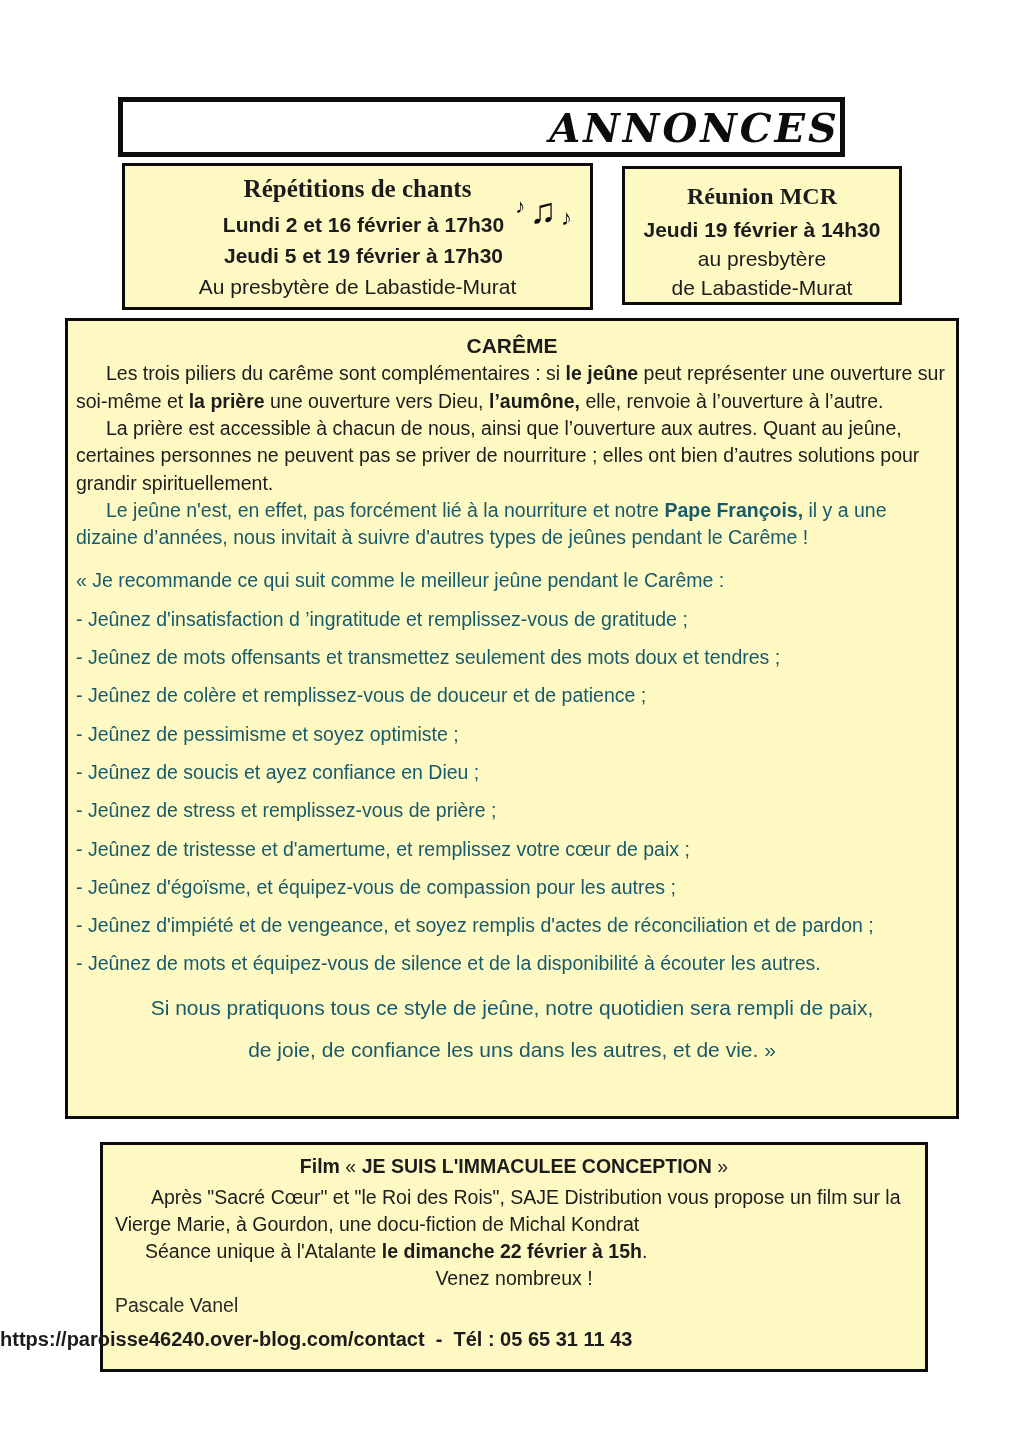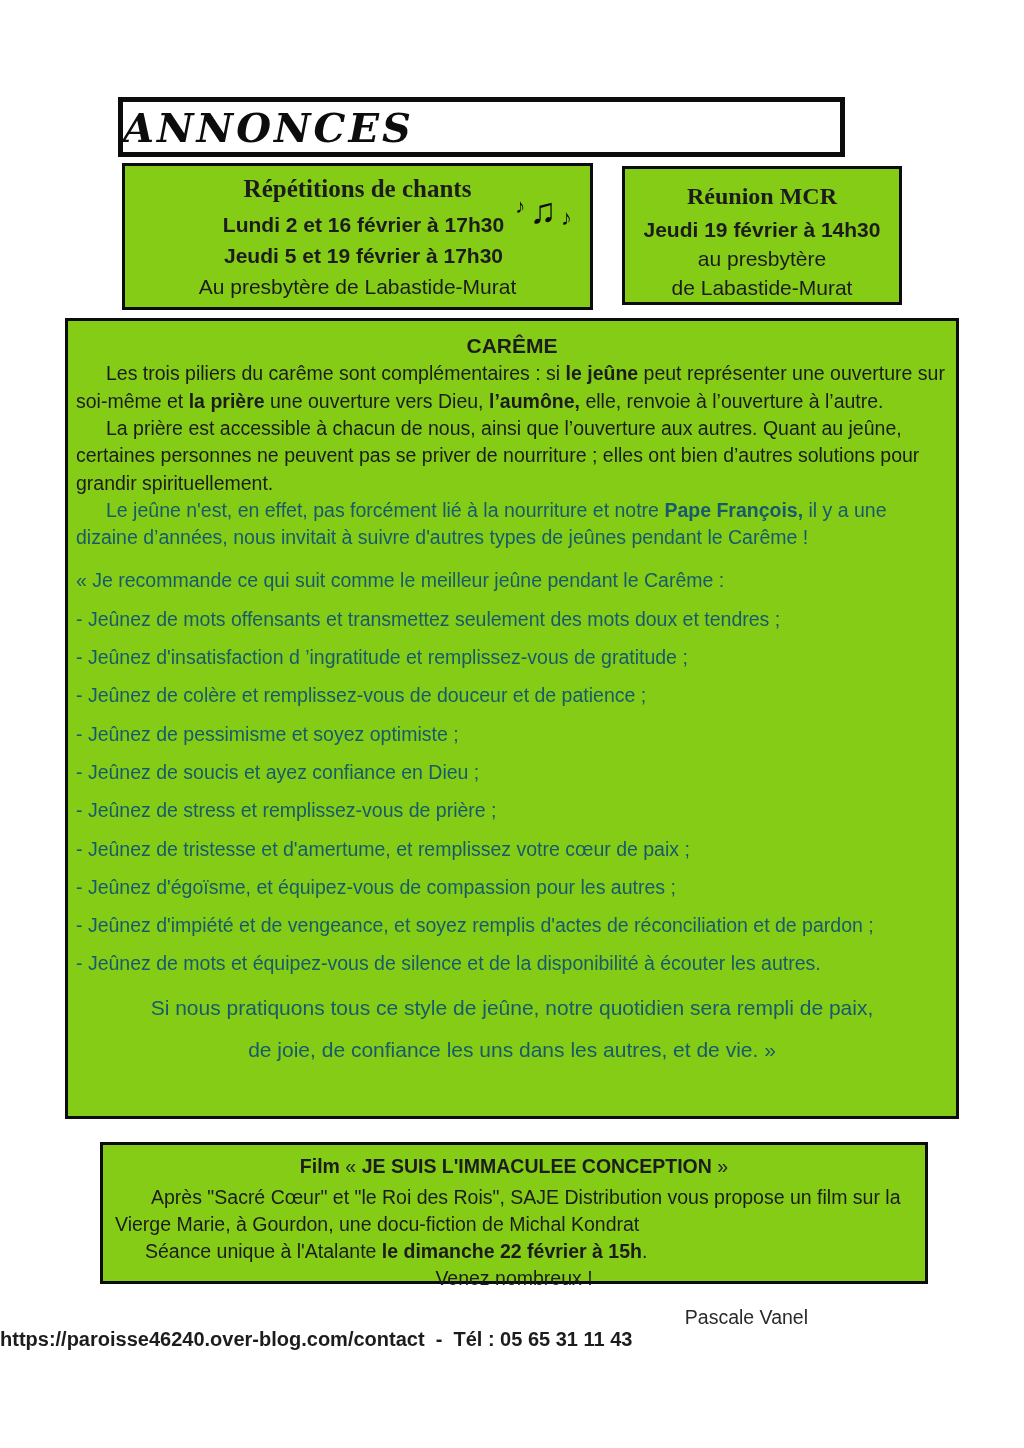--- a/index.html
+++ b/index.html
@@ -1,25 +1,25 @@
 <!DOCTYPE html>
 <html><head>
 <meta charset="utf-8">
 <style>
   html,body { margin:0; padding:0; background:#ffffff; }
   .page {
     position:relative; width:1024px; height:1448px; background:#ffffff;
     font-family:"Liberation Sans", sans-serif; color:#1c1c1c; overflow:hidden;
   }
-  .box { position:absolute; box-sizing:border-box; border:3px solid #0c0c0c; background:#84cc16; }
+  .box { position:absolute; box-sizing:border-box; border:3px solid #0c0c0c; background:#fef9c3; }
 
   
   .banner { position:absolute; left:118px; top:97px; width:727px; height:60px;
     box-sizing:border-box; border:5px solid #0c0c0c;
-    display:flex; align-items:center; justify-content:flex-start; }
+    display:flex; align-items:center; justify-content:flex-end; }
   .banner-title { font-family:"DejaVu Serif", serif; font-style:italic; font-weight:bold;
     font-size:40px; letter-spacing:3px; color:#0c0c0c; }
 
   
   .chants { left:122px; top:163px; width:471px; height:147px; text-align:center; padding-top:9px; }
   .chants-title { font-family:"Liberation Serif", serif; font-weight:bold; font-size:25px; display:inline-block; }
   .chants-lines { margin-top:6px; }
   .chants-bold-line { font-weight:bold; font-size:21px; line-height:31px;padding-left:12px; }
   .chants-loc { font-size:21px; line-height:31px; }
   .music { position:absolute; right:18px; top:24px; white-space:nowrap; color:#0c0c0c; }
@@ -37,26 +37,26 @@
   
   .careme { left:65px; top:318px; width:894px; height:801px; padding:10px 8px; font-size:19.5px; line-height:1.4; }
   .careme-title { text-align:center; font-weight:bold; font-size:21px; }
   .para { text-indent:30px; margin:0; }
   .quote-block { margin-top:16px; }
   .careme-list-item { margin-top:11px; }
   .closing { text-align:center; font-size:21px; margin-top:16px; }
   .closing-line { margin-top:14px; line-height:28px; }
 
   
-  .film { left:100px; top:1142px; width:828px; height:142px; padding:8px 12px; font-size:19.5px; line-height:1.38; }
+  .film { left:100px; top:1142px; width:828px; height:230px; padding:8px 12px; font-size:19.5px; line-height:1.38; }
   .film-title { text-align:center; margin-bottom:4px; }
   .film-p1 { text-indent:36px; }
   .film-seance { padding-left:30px; }
   .film-venez { text-align:center; }
-  .film-sign { text-align:right; padding-right:105px; margin-top:12px; color:#2a2a2a; }
+  .film-sign { text-align:left; padding-right:105px; margin-top:0; color:#2a2a2a; }
 
   .footer { position:absolute; left:0; top:1328px; width:100%; text-align:left;
     font-weight:bold; font-size:20px; white-space:pre; }
 </style>
 </head>
 <body>
 
 <div class="page">
 
   <div class="banner">
@@ -88,22 +88,22 @@
 
   <div class="box careme">
     <div class="careme-title">CARÊME</div>
     <div>
         <div class="para" style="color: rgb(28, 28, 28);"><span>Les trois piliers du carême sont complémentaires : si </span><b>le jeûne</b><span> peut représenter une ouverture sur soi-même et </span><b>la prière</b><span> une ouverture vers Dieu, </span><b>l’aumône,</b><span> elle, renvoie à l’ouverture à l’autre.</span></div>
         <div class="para" style="color: rgb(28, 28, 28);"><span>La prière est accessible à chacun de nous, ainsi que l’ouverture aux autres. Quant au jeûne, certaines personnes ne peuvent pas se priver de nourriture ; elles ont bien d’autres solutions pour grandir spirituellement.</span></div>
         <div class="para" style="color: rgb(23, 90, 108);"><span>Le jeûne n'est, en effet, pas forcément lié à la nourriture et notre </span><b>Pape François,</b><span> il y a une dizaine d’années, nous invitait à suivre d'autres types de jeûnes pendant le Carême !</span></div>
       </div>
     <div class="quote-block" style="color: rgb(23, 90, 108);">« Je recommande ce qui suit comme le meilleur jeûne pendant le Carême :</div>
     <div style="color: rgb(23, 90, 108);">
+        <div class="careme-list-item">- Jeûnez d'insatisfaction d ’ingratitude et remplissez-vous de gratitude ;</div>
         <div class="careme-list-item">- Jeûnez de mots offensants et transmettez seulement des mots doux et tendres ;</div>
-        <div class="careme-list-item">- Jeûnez d'insatisfaction d ’ingratitude et remplissez-vous de gratitude ;</div>
         <div class="careme-list-item">- Jeûnez de colère et remplissez-vous de douceur et de patience ;</div>
         <div class="careme-list-item">- Jeûnez de pessimisme et soyez optimiste ;</div>
         <div class="careme-list-item">- Jeûnez de soucis et ayez confiance en Dieu ;</div>
         <div class="careme-list-item">- Jeûnez de stress et remplissez-vous de prière ;</div>
         <div class="careme-list-item">- Jeûnez de tristesse et d'amertume, et remplissez votre cœur de paix ;</div>
         <div class="careme-list-item">- Jeûnez d'égoïsme, et équipez-vous de compassion pour les autres ;</div>
         <div class="careme-list-item">- Jeûnez d'impiété et de vengeance, et soyez remplis d'actes de réconciliation et de pardon ;</div>
         <div class="careme-list-item">- Jeûnez de mots et équipez-vous de silence et de la disponibilité à écouter les autres.</div>
       </div>
     <div class="closing" style="color: rgb(23, 90, 108);">

